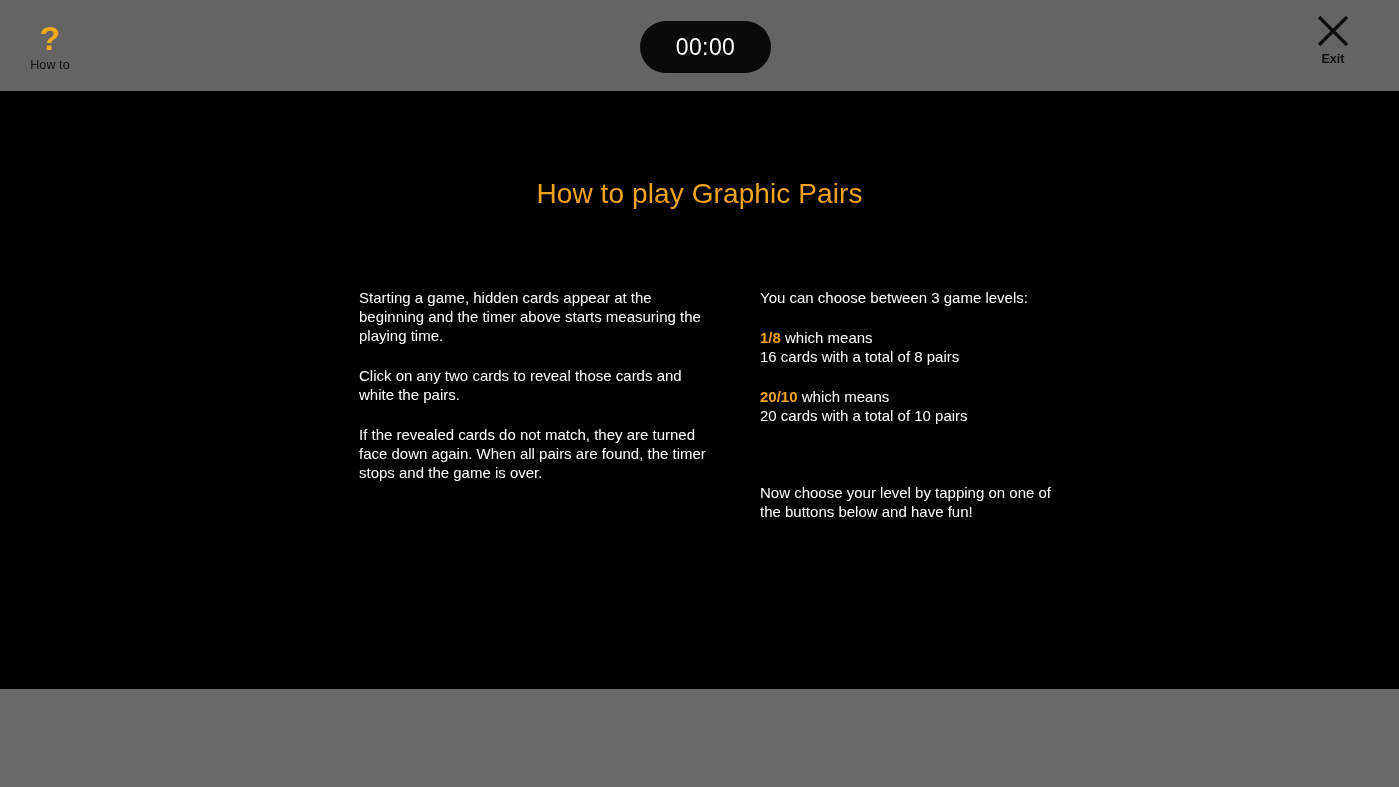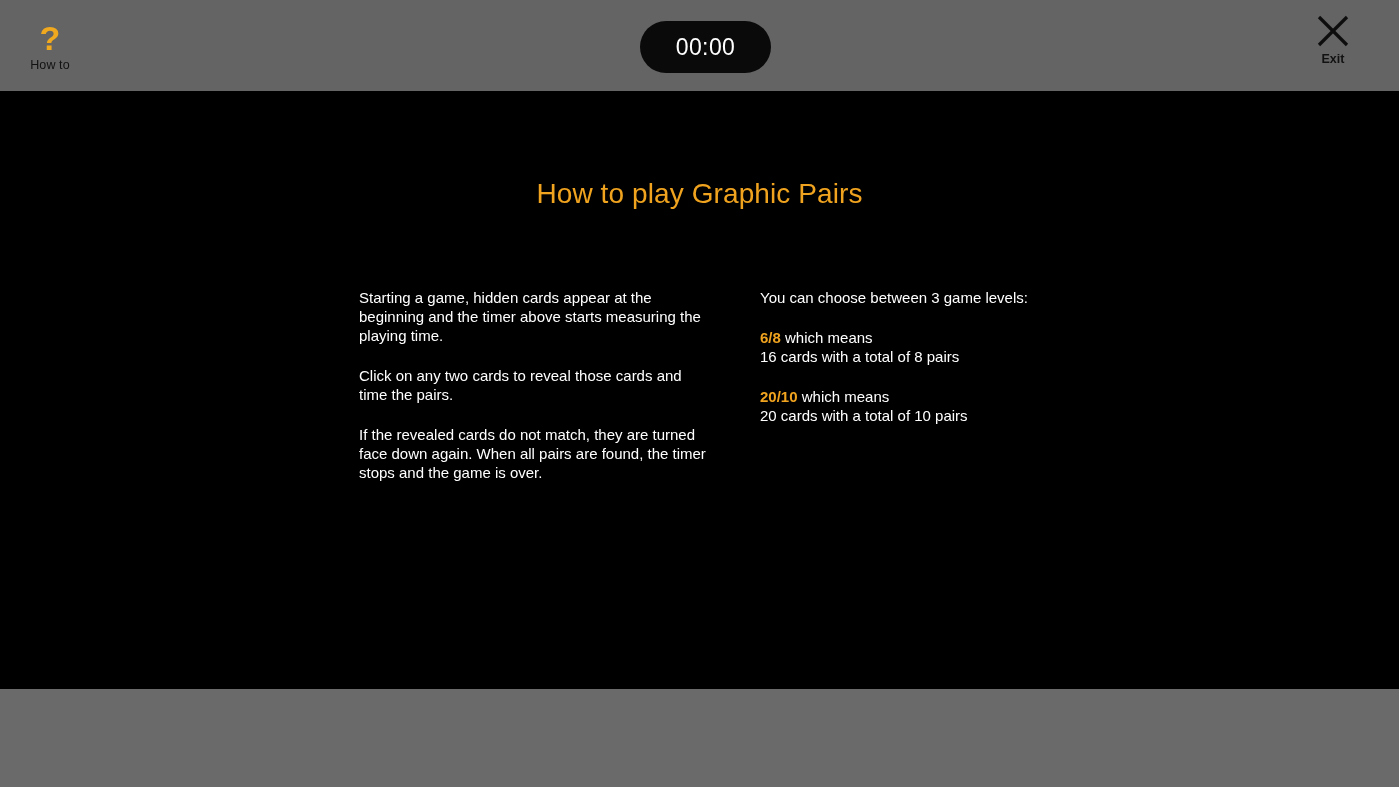--- a/index.html
+++ b/index.html
@@ -227,40 +227,41 @@
   </div>
 
   <div class="main">
 
     <div class="page-title">How to play Graphic Pairs</div>
 
     <div class="columns">
 
       <div class="col col-left">
         <p class="para">Starting a game, hidden cards appear at the beginning and the timer above starts measuring the playing time.</p>
-        <p class="para">Click on any two cards to reveal those cards and time the pairs.</p>
+        <p class="para">Click on any two cards to reveal those cards and white the pairs.</p>
         <p class="para">If the revealed cards do not match, they are turned face down again. When all pairs are found, the timer stops and the game is over.</p>
       </div>
 
       <div class="col col-right">
         <p class="para">You can choose between 3 game levels:</p>
 
         <p class="lvl">
-          <span class="hl">6/8</span><span> which means</span><br>
+          <span class="hl">1/8</span><span> which means</span><br>
           <span>16 cards with a total of 8 pairs</span>
         </p>
 
         <p class="lvl">
           <span class="hl">20/10</span><span> which means</span><br>
           <span>20 cards with a total of 10 pairs</span>
         </p>
 
 
         <div class="spacer-lg"></div>
 
+        <p class="para">Now choose your level by tapping on one of the buttons below and have fun!</p>
       </div>
 
     </div>
   </div>
 
   <div class="footer">
     <div class="level-buttons">
       
       
       

